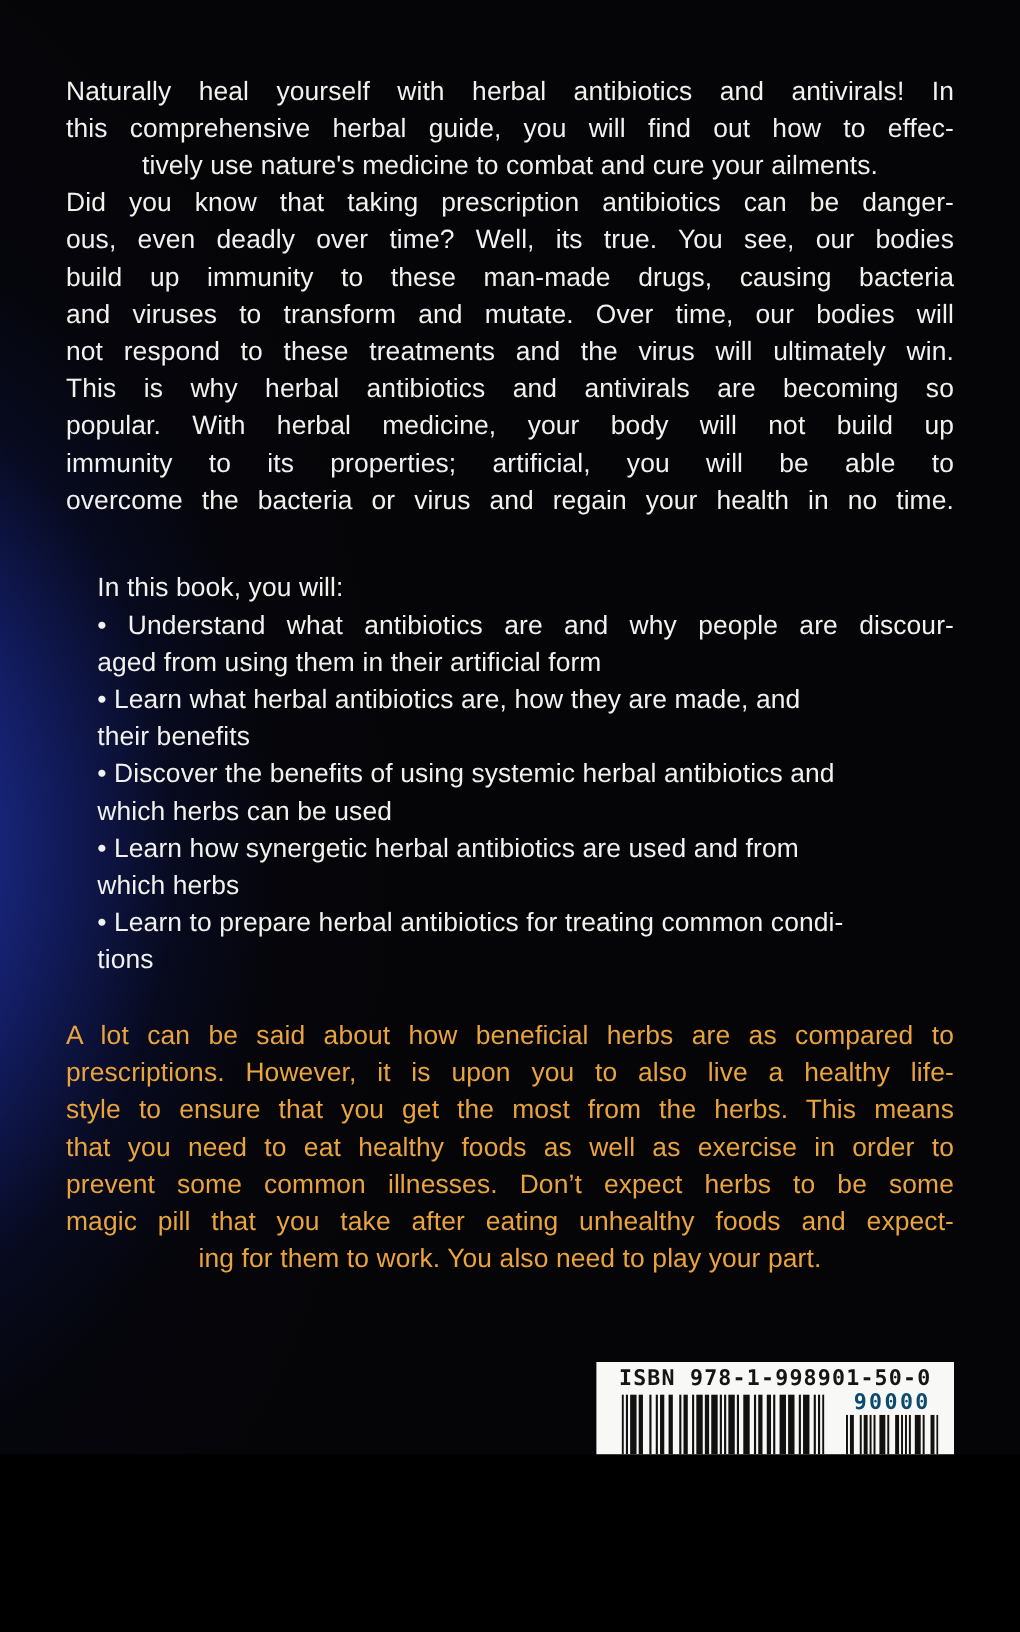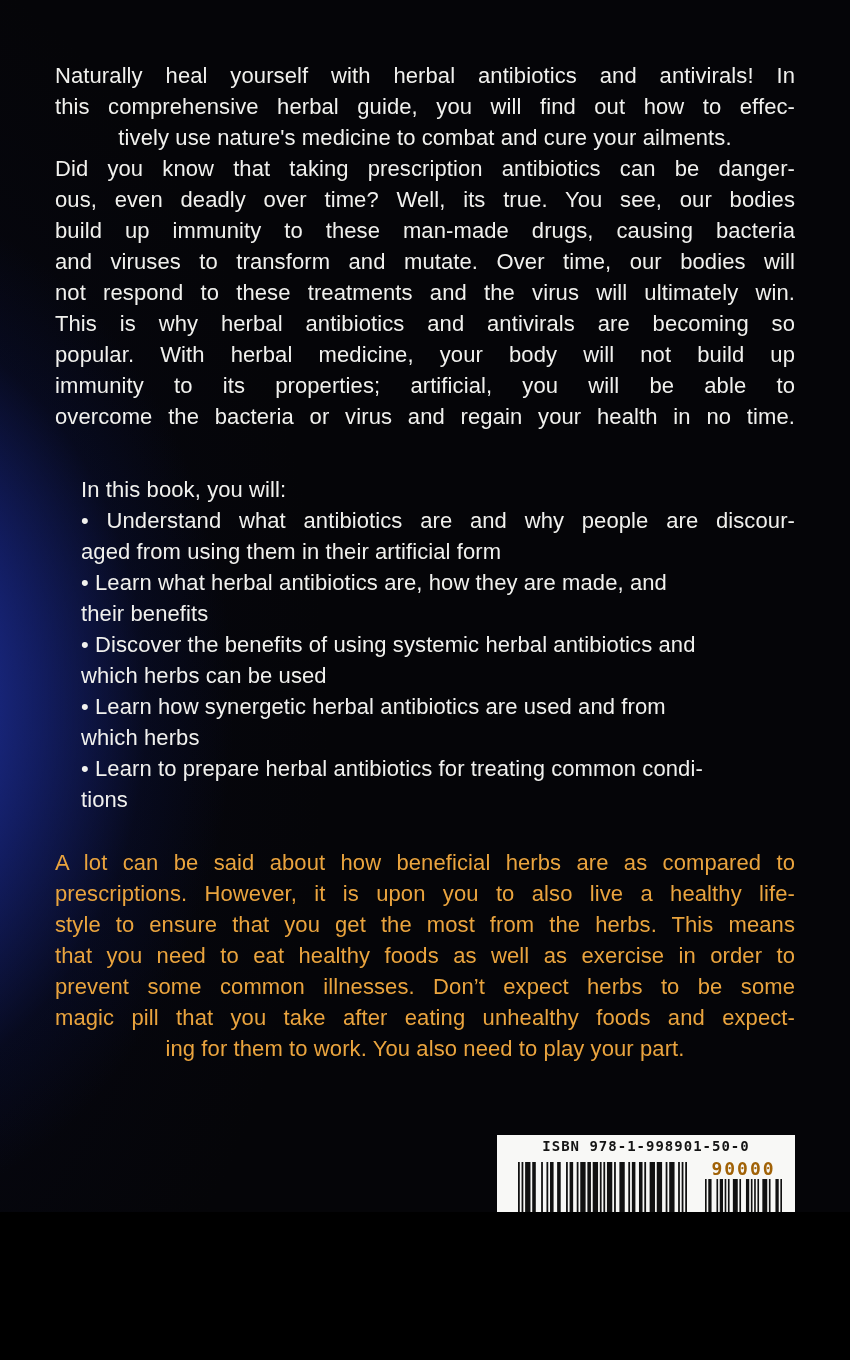--- a/index.html
+++ b/index.html
@@ -34,27 +34,27 @@
   .para.intro{margin-bottom:42px;}
   .para.contents{margin-bottom:32px;margin-left:26px;}
   .para.highlight .line{color:var(--gold,#eaa43e);text-align:center;}
   
   .barcode{
     position:absolute;left:497px;top:1135px;width:298px;height:172px;
     background:var(--bcbg,#f8f8f6);
   }
   .isbn-line{
     position:absolute;top:3px;left:0;right:0;text-align:center;
-    font-family:"DejaVu Sans Mono",monospace;font-size:14px;font-weight:700;
+    font-family:"DejaVu Sans Mono",monospace;font-size:18px;font-weight:700;
     letter-spacing:1px;color:#151515;
   }
   .price-line{
     position:absolute;top:23px;left:208px;width:77px;text-align:center;
     font-family:"DejaVu Sans Mono",monospace;font-size:18px;font-weight:700;
-    letter-spacing:2px;color:#a16207;
+    letter-spacing:2px;color:#0c4a6e;
   }
   .bars-main{position:absolute;left:21px;top:27px;width:169px;height:121px;}
   .bars-sup{position:absolute;left:208px;top:44px;width:77px;height:103px;}
   .bc-digits{
     position:absolute;left:8px;top:136px;width:195px;height:26px;
     font-family:"DejaVu Sans",sans-serif;font-size:19px;font-weight:600;
     line-height:24px;color:#151515;
   }
   .bc-digits span{position:absolute;top:0;letter-spacing:1px;}
   .d9{left:0;}

